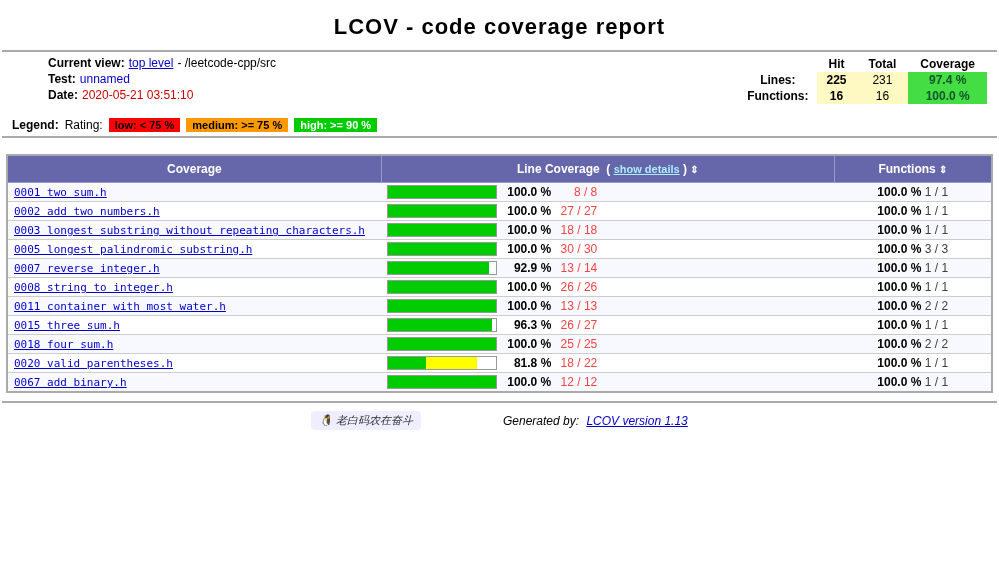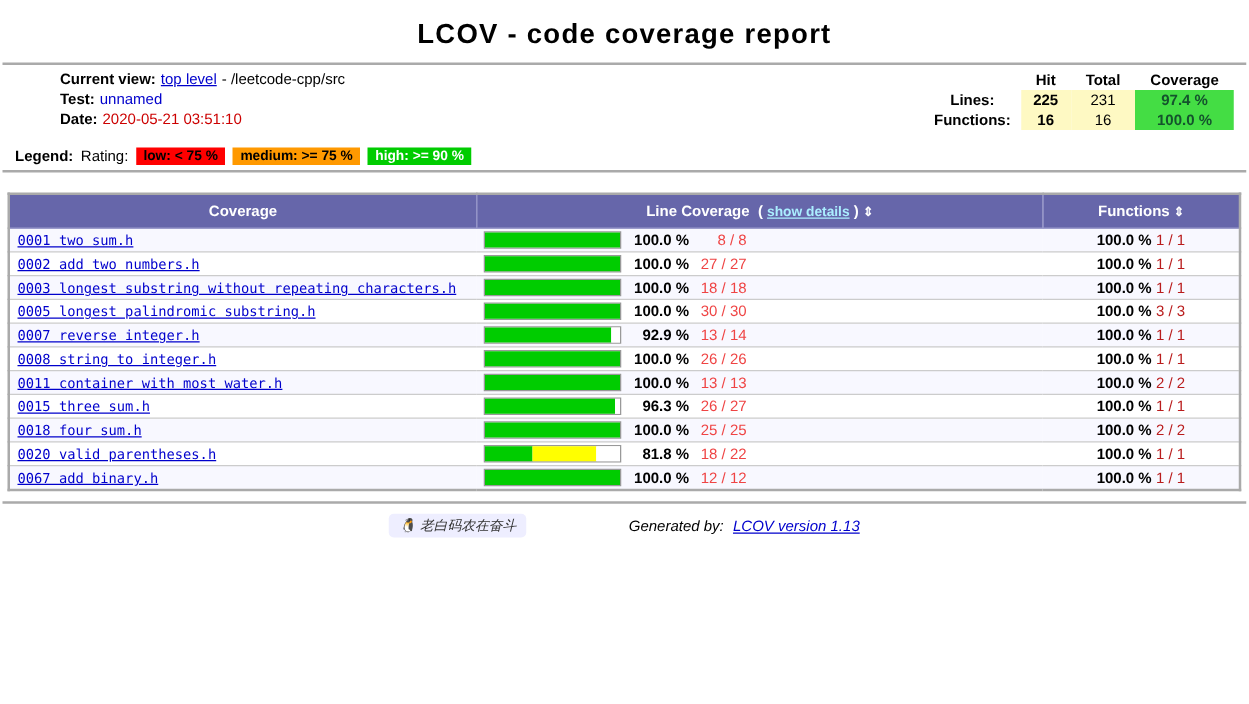--- a/index.html
+++ b/index.html
@@ -84,21 +84,21 @@
     .file-link { color: #00c; text-decoration: underline; font-family: monospace; font-size: 11px; }
 
     .coverage-cell { display: flex; align-items: center; gap: 6px; }
     .bar-wrap { width: 110px; height: 14px; background: #fff; border: 1px solid #999; display: flex; flex-shrink: 0; }
     .bar-green { background: #0c0; height: 100%; }
     .bar-yellow { background: #ff0; height: 100%; }
     .bar-empty { background: #fff; height: 100%; }
     .cov-pct { font-weight: bold; min-width: 48px; text-align: right; }
     .cov-frac { min-width: 40px; text-align: right; color: #ef4444; }
     .func-pct { font-weight: bold; min-width: 48px; text-align: center; }
-    .func-frac { min-width: 30px; text-align: right; color: #b91c1c; }
+    .func-frac { min-width: 30px; text-align: right; color: #404040; }
 
     .footer {
       text-align: center;
       padding: 8px 0 6px 0;
       font-style: italic;
       border-top: 2px solid #aaa;
       margin: 0 2px;
       display: flex;
       justify-content: center;
       align-items: center;

